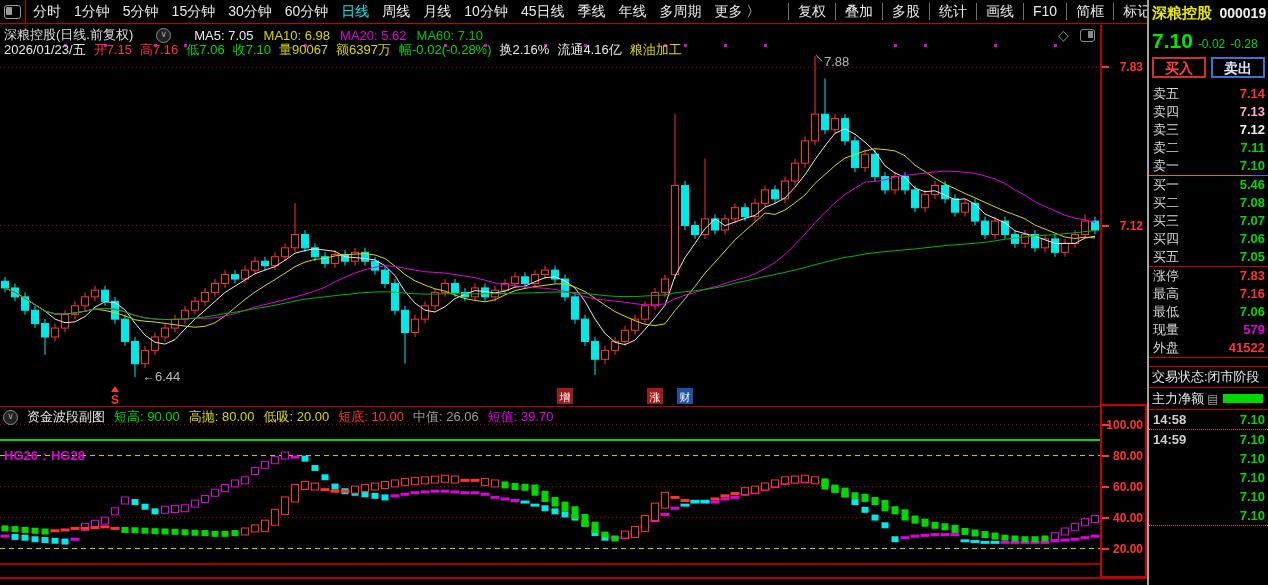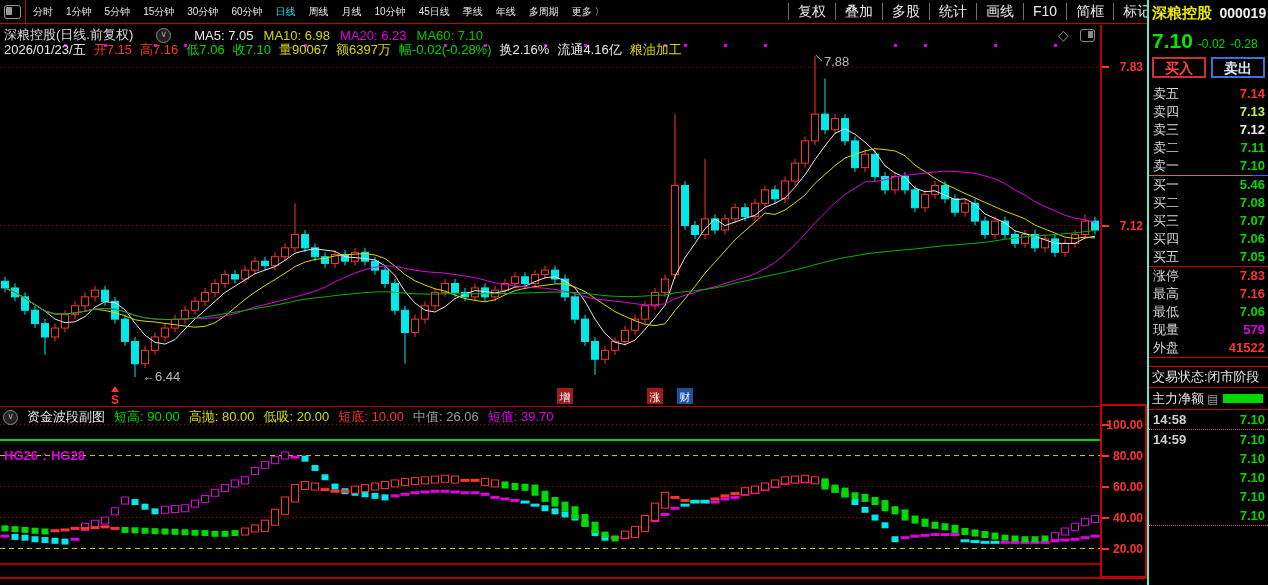--- a/index.html
+++ b/index.html
@@ -4,21 +4,21 @@
 <style>
   html,body{margin:0;padding:0;background:#000;}
   .screen{position:relative;width:1268px;height:585px;background:#000;overflow:hidden;
           font-family:"Liberation Sans","DejaVu Sans",sans-serif;color:#ddd;}
   
   .toolbar{position:absolute;left:0;top:0;width:1147px;height:24px;background:#000;
            border-bottom:1px solid #c80000;display:flex;align-items:center;box-sizing:border-box;}
   .tb-icon{width:15px;height:12px;border:1px solid #9a9a9a;border-radius:3px;margin:0 4px;position:relative;flex:none;}
   .tb-icon i{position:absolute;left:1px;top:1px;width:6px;height:8px;background:#9a9a9a;border-radius:1px;}
   .tb-sep{width:1px;height:23px;background:#c80000;margin-right:7px;flex:none;}
-  .periods{display:flex;gap:13px;font-size:10px;color:#e8e8e8;white-space:nowrap;}
+  .periods{display:flex;gap:13px;font-size:14px;color:#e8e8e8;white-space:nowrap;}
   .period{cursor:default;}
   .period.active{color:#00e8e8;}
   .tb-buttons{position:absolute;left:788px;top:0;height:23px;display:flex;align-items:center;
               font-size:14px;color:#e8e8e8;background:#000;}
   .tb-btn{padding:0 9px;border-left:1px solid #6e6e6e;line-height:17px;white-space:nowrap;}
   .tb-btn:last-child{border-right:1px solid #6e6e6e;}
   
   .main-chart{position:absolute;left:0;top:25px;width:1100px;height:382px;}
   .info1{position:absolute;left:4px;top:1px;z-index:3;display:flex;gap:23px;align-items:center;
          font-size:13px;white-space:nowrap;}
@@ -38,21 +38,21 @@
   .hline{position:absolute;left:0;width:1147px;background:#b40000;}
   
   .axis-gutter{position:absolute;left:1100px;top:25px;width:47px;height:553px;box-sizing:border-box;
                border-left:2px solid #b40000;background:#000;}
   .sub-axis-box{position:absolute;left:-2px;top:379px;width:47px;height:174px;box-sizing:border-box;
                 border:2px solid #c80000;}
   .tick-label{position:absolute;right:4px;color:#ff3232;font-size:12px;font-weight:bold;white-space:nowrap;}
   .tick-dash{position:absolute;left:0;width:7px;height:2px;background:#ff3232;}
   
   .right-panel{position:absolute;left:1147px;top:0;width:121px;height:585px;background:#000;
-               border-left:2px solid #5eead4;box-sizing:border-box;overflow:hidden;}
+               border-left:2px solid #a3a3a3;box-sizing:border-box;overflow:hidden;}
   .rp-name{height:25px;padding:4px 0 0 3px;white-space:nowrap;}
   .rp-name .nm{color:#e8e800;font-size:15px;font-weight:bold;}
   .rp-name .cd{color:#f0f0f0;font-size:14px;font-weight:bold;margin-left:3px;}
   .rp-quote{height:26px;padding-left:3px;white-space:nowrap;display:flex;align-items:baseline;gap:5px;}
   .rp-quote .px{color:#00e800;font-size:21px;font-weight:bold;}
   .rp-quote .chg,.rp-quote .pct{color:#00d800;font-size:12px;font-weight:normal;}
   .rp-btns{display:flex;gap:5px;padding:2px 3px 3px 3px;height:25px;box-sizing:content-box;}
   .btn{flex:1;height:21px;line-height:19px;text-align:center;font-size:14px;font-weight:bold;background:#000;box-sizing:border-box;}
   .btn-buy{border:2px solid #d03030;color:#ff4242;}
   .btn-sell{border:2px solid #4070d0;color:#dde8ff;}
@@ -116,21 +116,21 @@
       </div>
   </div>
 
   <div class="main-chart">
     <div class="info1">
       <span>深粮控股(日线.前复权)</span>
       <span class="circle-chev">∨</span>
       <span id="maLabels" style="display:flex;gap:10px;">
           <span style="color: rgb(232, 232, 232);">MA5: 7.05</span>
           <span style="color: rgb(216, 216, 0);">MA10: 6.98</span>
-          <span style="color: rgb(224, 0, 224);">MA20: 6.23</span>
+          <span style="color: rgb(224, 0, 224);">MA20: 5.62</span>
           <span style="color: rgb(0, 200, 0);">MA60: 7.10</span>
         </span>
     </div>
     <div class="info2" id="infoTokens">
         <span style="color: rgb(232, 232, 232);">2026/01/23/五</span>
         <span style="color: rgb(255, 50, 50);">开7.15</span>
         <span style="color: rgb(255, 50, 50);">高7.16</span>
         <span style="color: rgb(0, 216, 0);">低7.06</span>
         <span style="color: rgb(0, 216, 0);">收7.10</span>
         <span style="color: rgb(216, 216, 0);">量90067</span>
@@ -682,21 +682,21 @@
       <div class="btn btn-buy">买入</div>
       <div class="btn btn-sell">卖出</div>
     </div>
     <div id="asks">
         <div class="rp-row">
           <span class="lbl">卖五</span>
           <span class="val" style="color: rgb(255, 50, 50);">7.14</span>
         </div>
         <div class="rp-row">
           <span class="lbl">卖四</span>
-          <span class="val" style="color: #bef264; margin-left: 16px;">7.13</span>
+          <span class="val" style="color: #f9a8d4; margin-left: 16px;">7.13</span>
         </div>
         <div class="rp-row">
           <span class="lbl">卖三</span>
           <span class="val" style="color: rgb(240, 240, 240);">7.12</span>
         </div>
         <div class="rp-row">
           <span class="lbl">卖二</span>
           <span class="val" style="color: rgb(0, 216, 0);">7.11</span>
         </div>
         <div class="rp-row">

